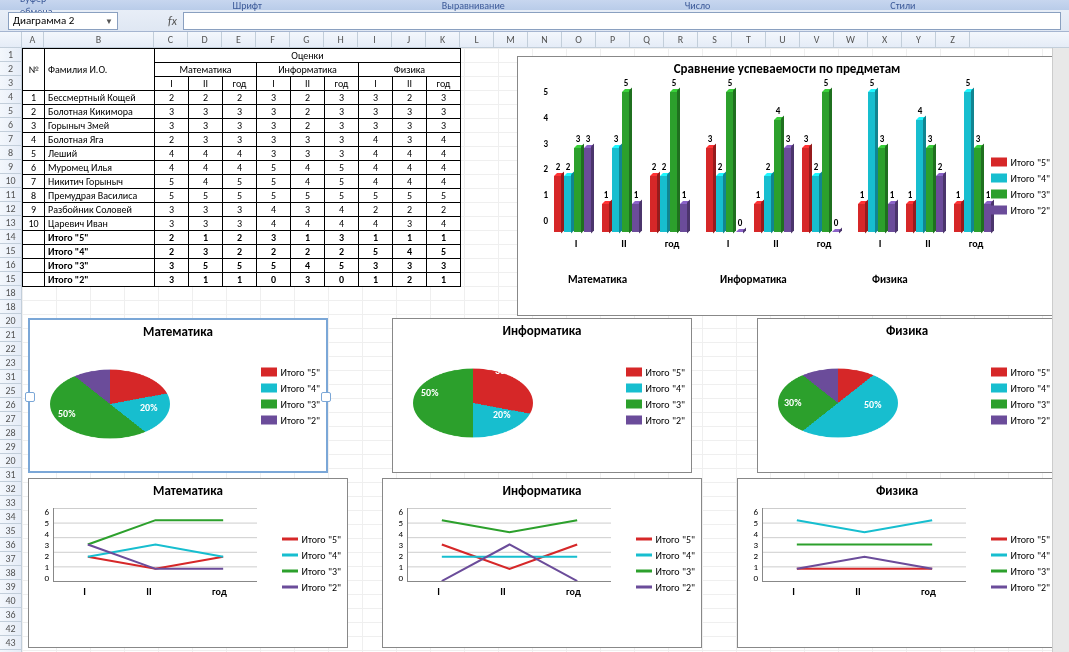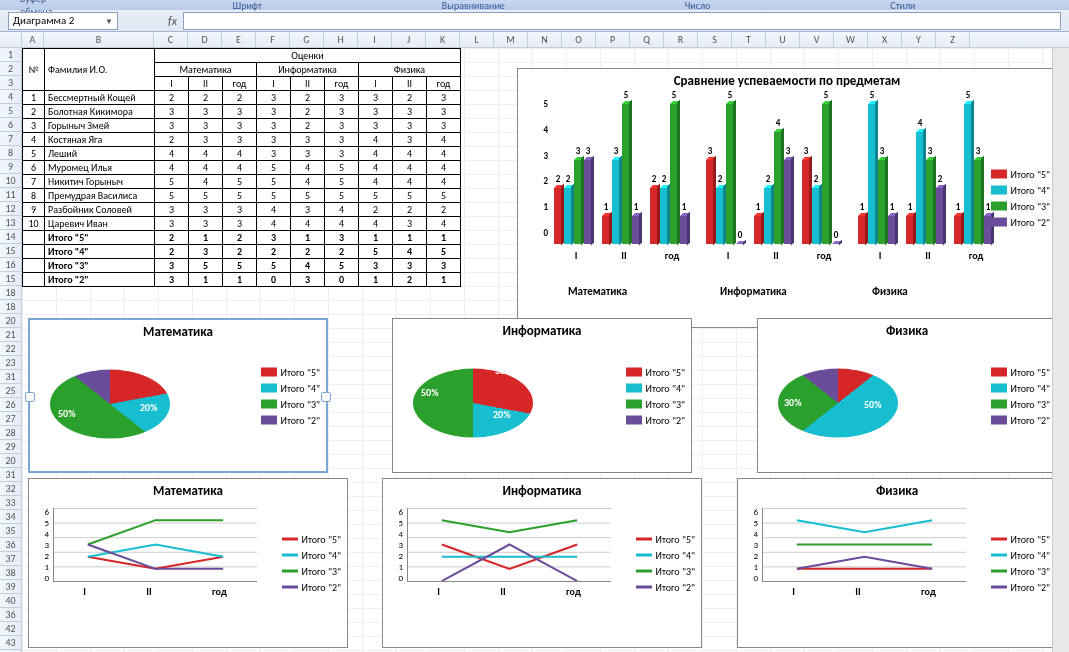--- a/index.html
+++ b/index.html
@@ -213,21 +213,21 @@
             <td class="v">3</td>
             <td class="v">3</td>
             <td class="v">2</td>
             <td class="v">3</td>
             <td class="v">3</td>
             <td class="v">3</td>
             <td class="v">3</td>
           </tr>
           <tr>
             <td class="numcol">4</td>
-            <td class="name">Костяная Яга</td>
+            <td class="name">Болотная Яга</td>
             <td class="v">2</td>
             <td class="v">3</td>
             <td class="v">3</td>
             <td class="v">3</td>
             <td class="v">3</td>
             <td class="v">3</td>
             <td class="v">4</td>
             <td class="v">3</td>
             <td class="v">4</td>
           </tr>
@@ -359,21 +359,21 @@
             <td class="v">0</td>
             <td class="v">3</td>
             <td class="v">0</td>
             <td class="v">1</td>
             <td class="v">2</td>
             <td class="v">1</td>
           </tr>
         </tbody>
     </table>
 
-    <div class="chart" style="left:495px;top:20px;width:540px;height:260px">
+    <div class="chart" style="left:495px;top:8px;width:540px;height:260px">
       <div class="chart-title">Сравнение успеваемости по предметам</div>
       <div class="bar3d">
         <div class="yax">
             <span>5</span>
             <span>4</span>
             <span>3</span>
             <span>2</span>
             <span>1</span>
             <span>0</span>
           </div>

